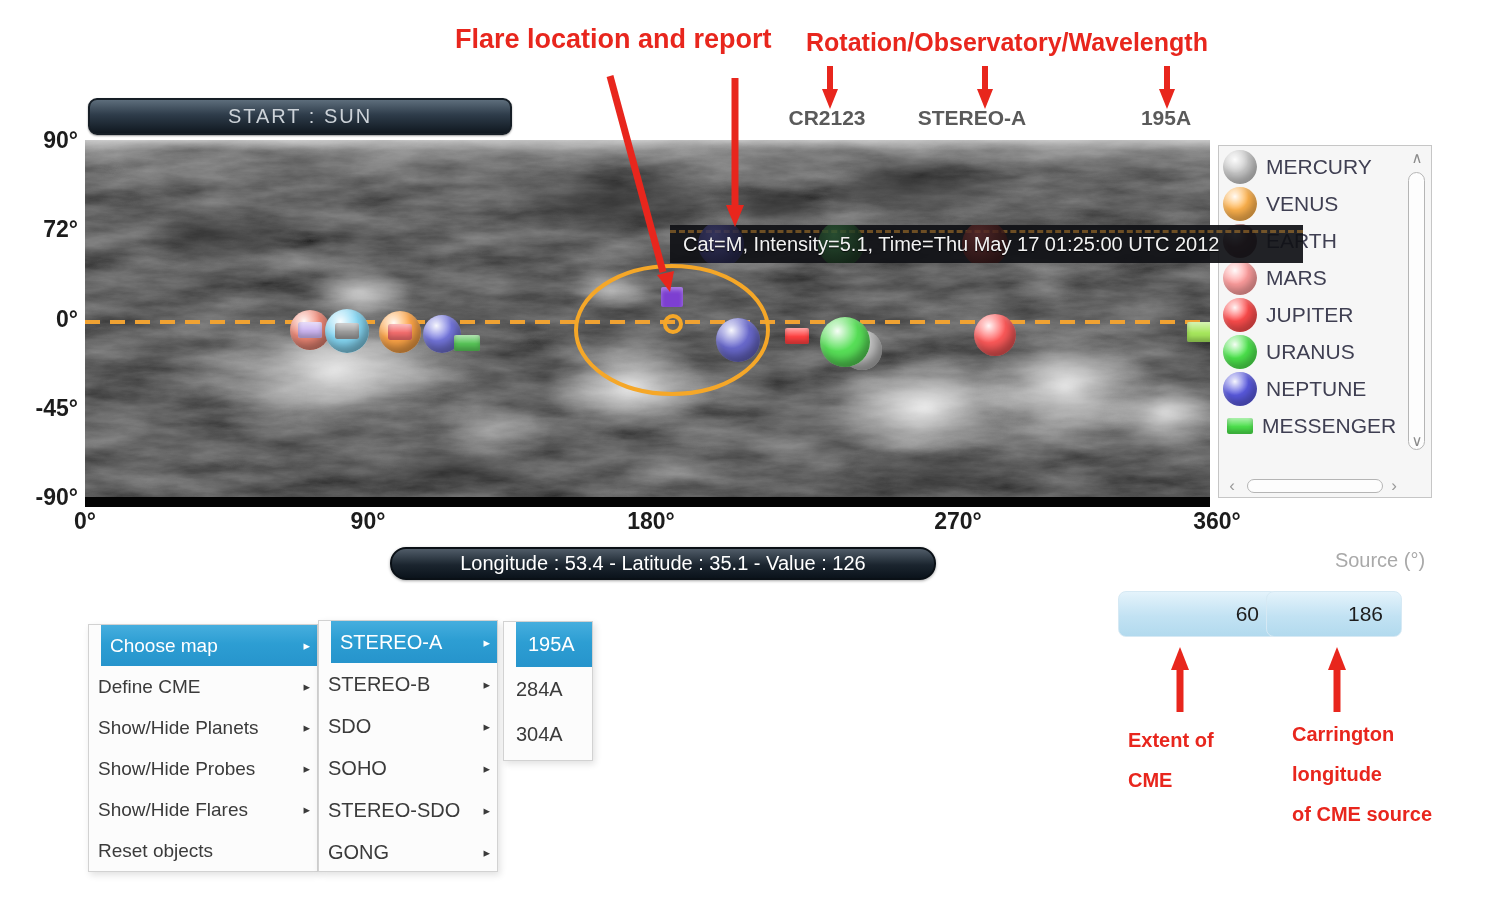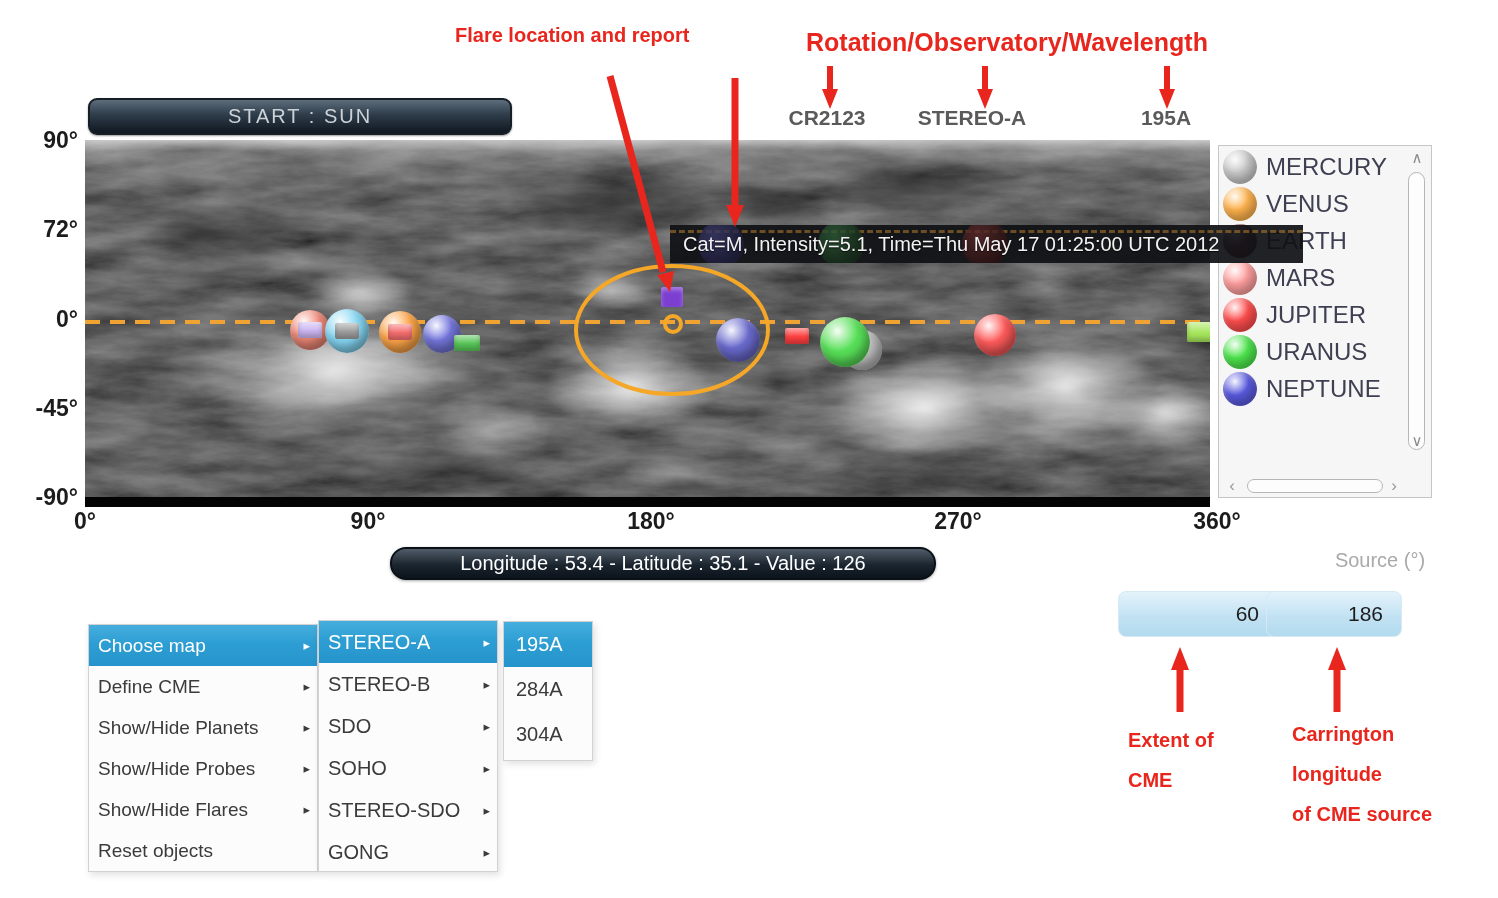--- a/index.html
+++ b/index.html
@@ -2,21 +2,21 @@
 <html><head>
 <meta charset="utf-8">
 <style>
   * { margin:0; padding:0; box-sizing:border-box; }
   html,body { background:#fff; }
   #stage {
     position:relative; width:1498px; height:898px; background:#fff;
     font-family:"Liberation Sans", sans-serif; overflow:hidden;
   }
   
-  .red-note { position:absolute; color:#e8261d; font-size:20px; font-weight:600; white-space:nowrap; }
+  .red-note { position:absolute; color:#e8261d; font-size:27px; font-weight:600; white-space:nowrap; }
   #flare-note   { left:455px; top:24px; }
   #row-note     { left:806px; top:28px; font-size:25px; }
   .red-caption  { position:absolute; color:#e8261d; font-size:20px; font-weight:600; line-height:40px; }
   #extent-caption     { left:1128px; top:720px; }
   #carrington-caption { left:1292px; top:714px; }
   #arrow-layer { position:absolute; left:0; top:0; width:1498px; height:898px; z-index:60; pointer-events:none; }
 
   
   #start-bar {
     position:absolute; left:88px; top:98px; width:424px; height:37px; border-radius:9px;
@@ -52,21 +52,21 @@
 
   
   #legend { position:absolute; left:1218px; top:145px; width:214px; height:353px; z-index:10;
     background:#f6f6f6; border:1px solid #c6c6c6; }
   #legend-list { position:absolute; left:4px; top:2px; right:28px; bottom:19px; overflow:hidden; }
   .lrow { height:37px; display:flex; align-items:center; gap:9px; }
   .licon-sphere { width:34px; height:34px; border-radius:50%; flex:0 0 34px;
     box-shadow:inset -4px -6px 9px rgba(0,0,0,.30), inset 2px 3px 5px rgba(255,255,255,.3); }
   .licon-rect { width:26px; height:16px; border-radius:2px; flex:0 0 26px; margin-left:4px;
     box-shadow:inset 0 -4px 5px rgba(0,0,0,.25); }
-  .llabel { font-size:24px; color:#3f3f52; white-space:nowrap; }
+  .llabel { font-size:21px; color:#3f3f52; white-space:nowrap; }
   .vscroll { position:absolute; right:2px; top:2px; width:24px; bottom:20px; }
   .vscroll .sarrow { position:absolute; left:0; width:24px; height:16px; text-align:center; font-size:15px; color:#8b8b8b; line-height:16px; }
   .vscroll .up { top:2px; } .vscroll .down { bottom:28px; }
   .vthumb { position:absolute; left:3px; top:24px; width:17px; height:278px; background:#fdfdfd; border:1px solid #b5b5b5; border-radius:9px; }
   .hscroll { position:absolute; left:2px; right:2px; bottom:2px; height:17px; }
   .hscroll .sarrow { position:absolute; top:0; width:18px; height:17px; text-align:center; font-size:17px; color:#999; line-height:15px; }
   .hscroll .left { left:2px; } .hscroll .right { right:26px; }
   .hthumb { position:absolute; left:26px; top:1px; width:136px; height:14px; background:#fdfdfd; border:1px solid #b5b5b5; border-radius:7px; }
 
   
@@ -95,21 +95,21 @@
   
   .panel { position:absolute; background:#fcfcfc; border:1px solid #d2d2d2; box-shadow:2px 3px 7px rgba(0,0,0,.12); z-index:20; }
   #menu-main { left:88px; top:624px; width:230px; height:248px; }
   #menu-obs  { left:318px; top:620px; width:180px; height:252px; }
   #menu-wl   { left:503px; top:621px; width:90px;  height:140px; }
   .mitem { position:relative; display:flex; align-items:center; font-size:19px; color:#3b3b3b; padding-left:9px; }
   #menu-main .mitem { height:41px; }
   #menu-obs  .mitem { height:42px; font-size:20px; }
   #menu-wl   .mitem { height:45px; font-size:20px; padding-left:12px; }
   .mitem .marrow { position:absolute; right:7px; font-size:13px; color:#3b3b3b; }
-  .mitem.active { background:linear-gradient(180deg,#46aede 0%,#2d9ed3 45%,#2694cc 100%); color:#fff; }
+  .mitem.active { background:linear-gradient(180deg,#46aede 0%,#2d9ed3 45%,#2694cc 100%); color:#fff;margin-left:12px; }
   .mitem.active .marrow { color:#fff; }
 </style>
 </head>
 <body>
 
 <div id="stage">
 
   <div class="red-note" id="flare-note">Flare location and report</div>
   <div class="red-note" id="row-note">Rotation/Observatory/Wavelength</div>
 
@@ -216,20 +216,24 @@
           <span class="llabel">JUPITER</span>
         </div>
         <div class="lrow">
           <span class="licon-sphere" style="background: radial-gradient(circle at 35% 28%, rgba(255, 255, 255, 0.95) 0%, rgba(255, 255, 255, 0) 42%), rgb(77, 230, 77);"></span>
           <span class="llabel">URANUS</span>
         </div>
         <div class="lrow">
           <span class="licon-sphere" style="background: radial-gradient(circle at 35% 28%, rgba(255, 255, 255, 0.95) 0%, rgba(255, 255, 255, 0) 42%), rgb(90, 90, 224);"></span>
           <span class="llabel">NEPTUNE</span>
         </div>
+        <div class="lrow">
+          <span class="licon-rect" style="background: linear-gradient(rgba(255, 255, 255, 0.55) 0%, rgba(255, 255, 255, 0) 55%), rgb(76, 224, 76);"></span>
+          <span class="llabel">MESSENGER</span>
+        </div>
       </div>
     <div class="vscroll">
       <div class="sarrow up">∧</div>
       <div class="vthumb"></div>
       <div class="sarrow down">∨</div>
     </div>
     <div class="hscroll">
       <div class="sarrow left">‹</div>
       <div class="hthumb"></div>
       <div class="sarrow right">›</div>

